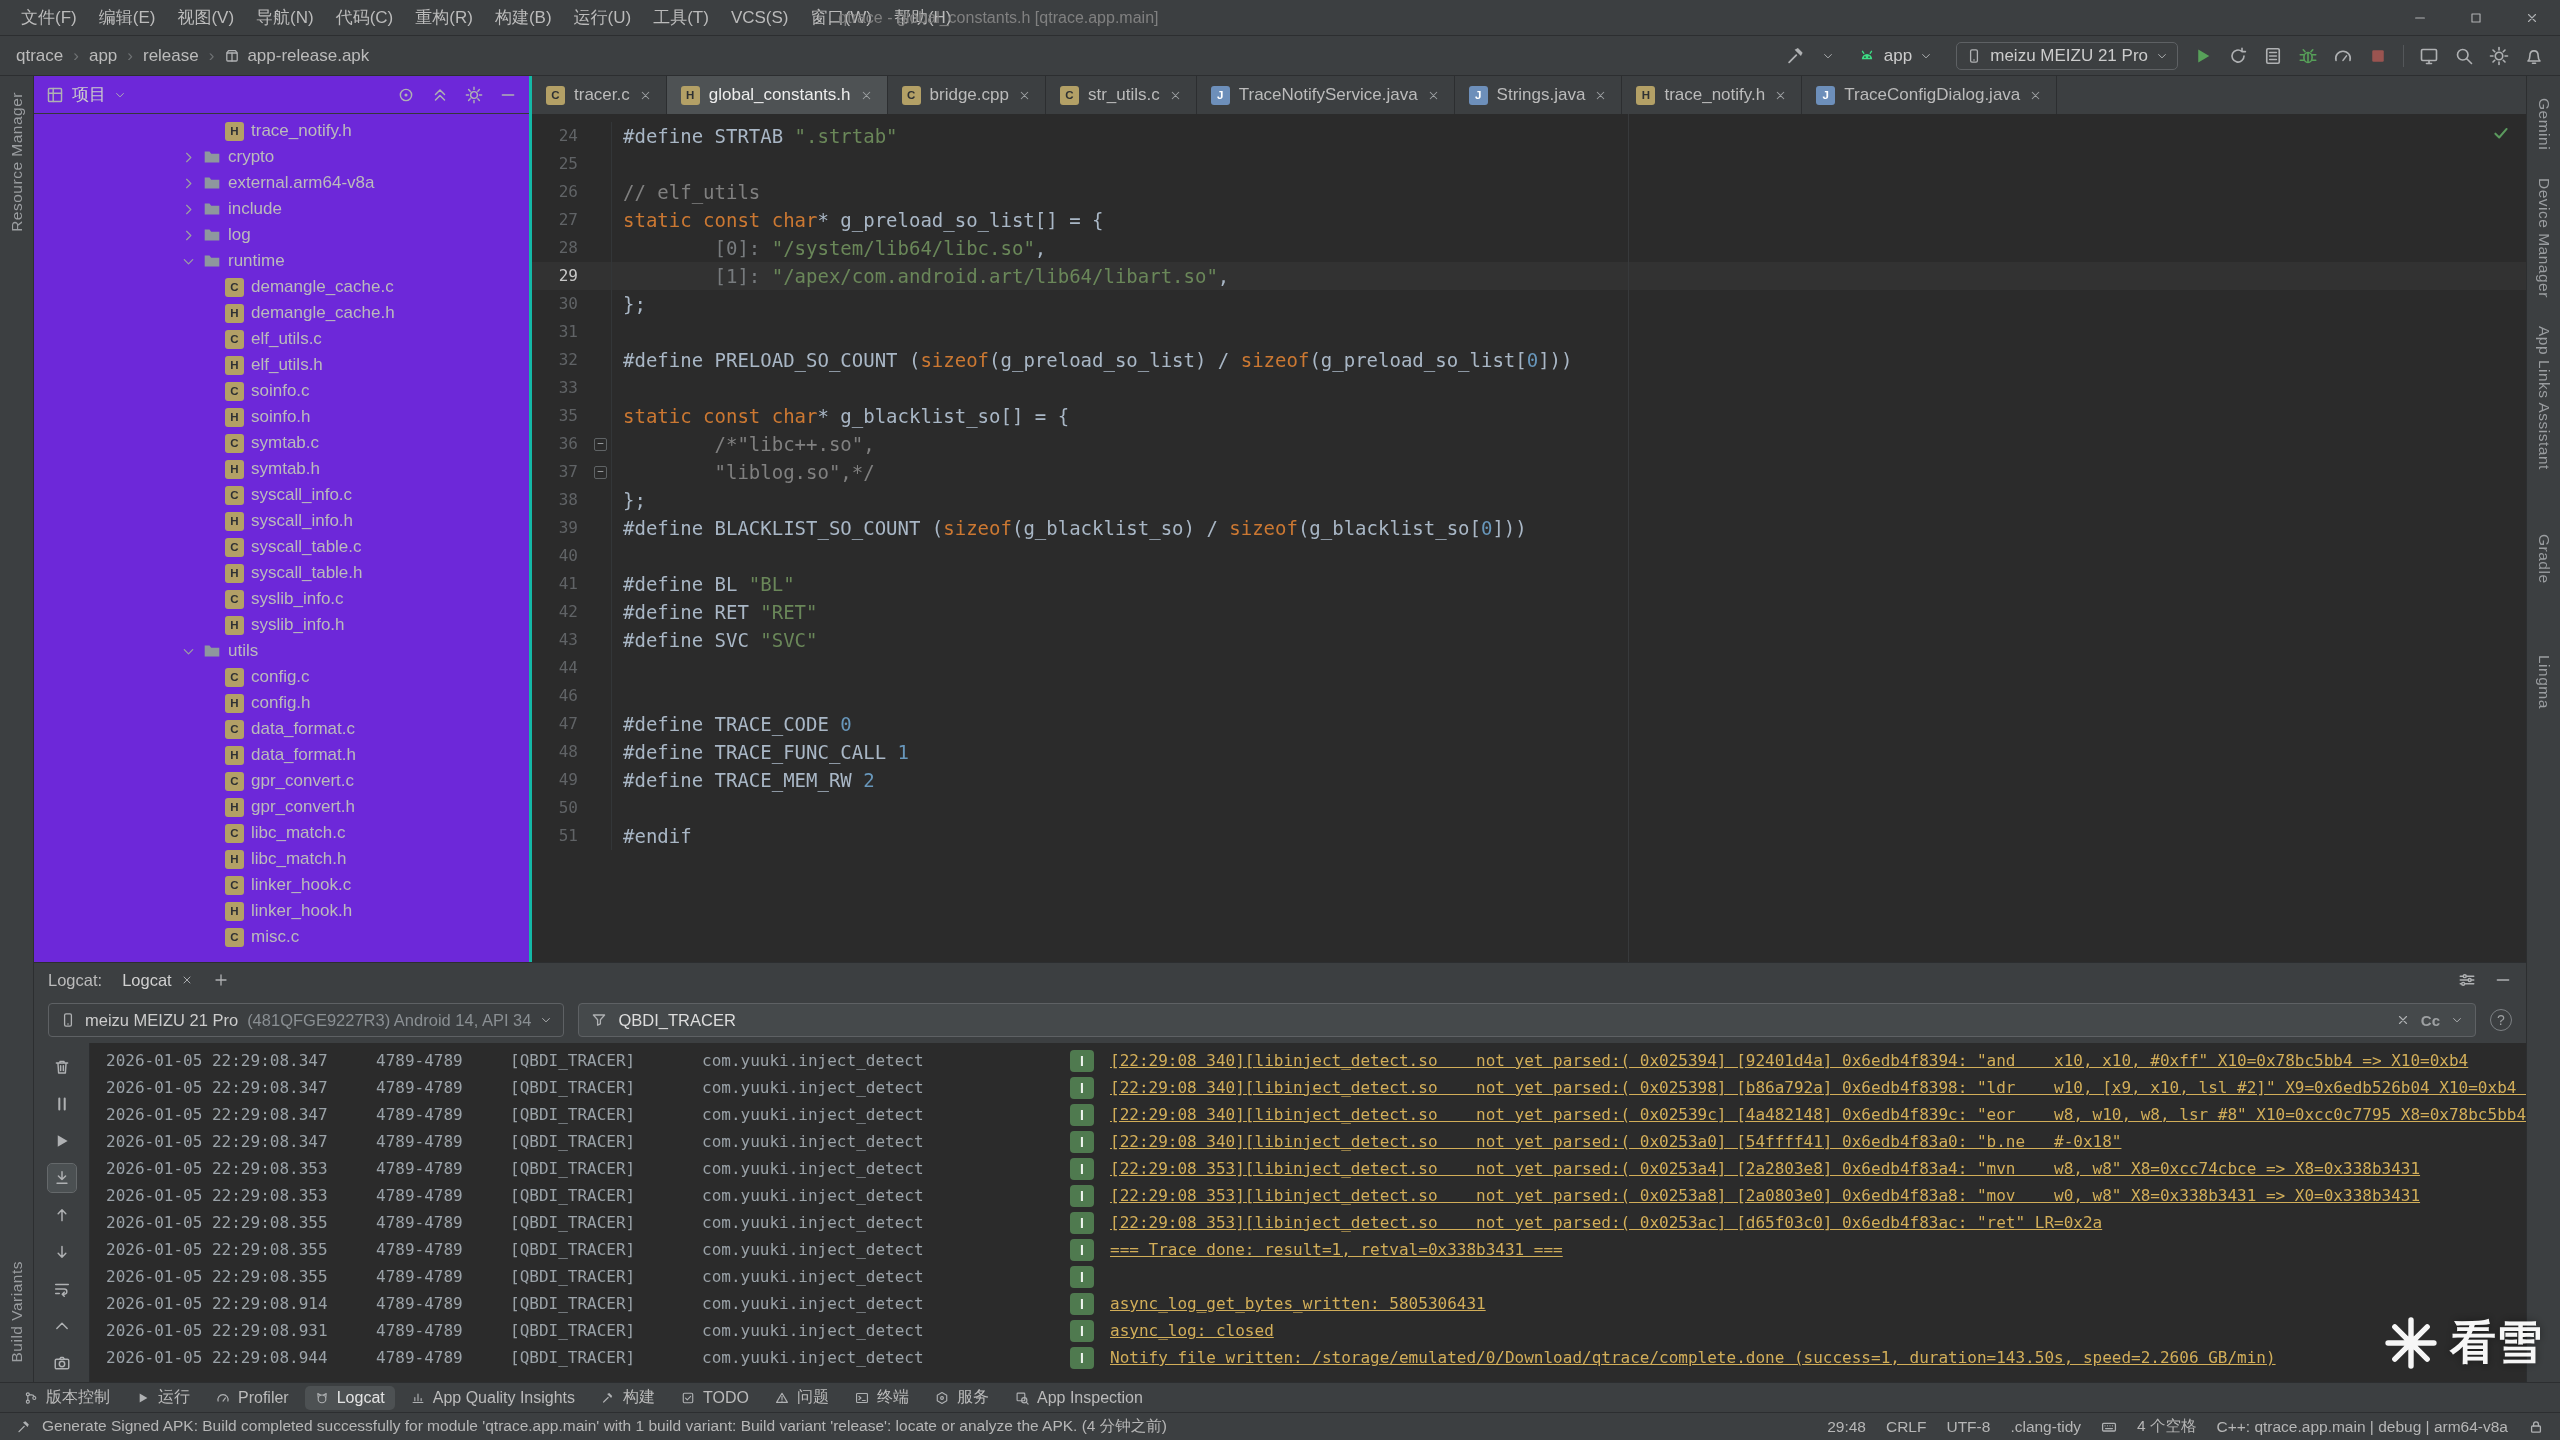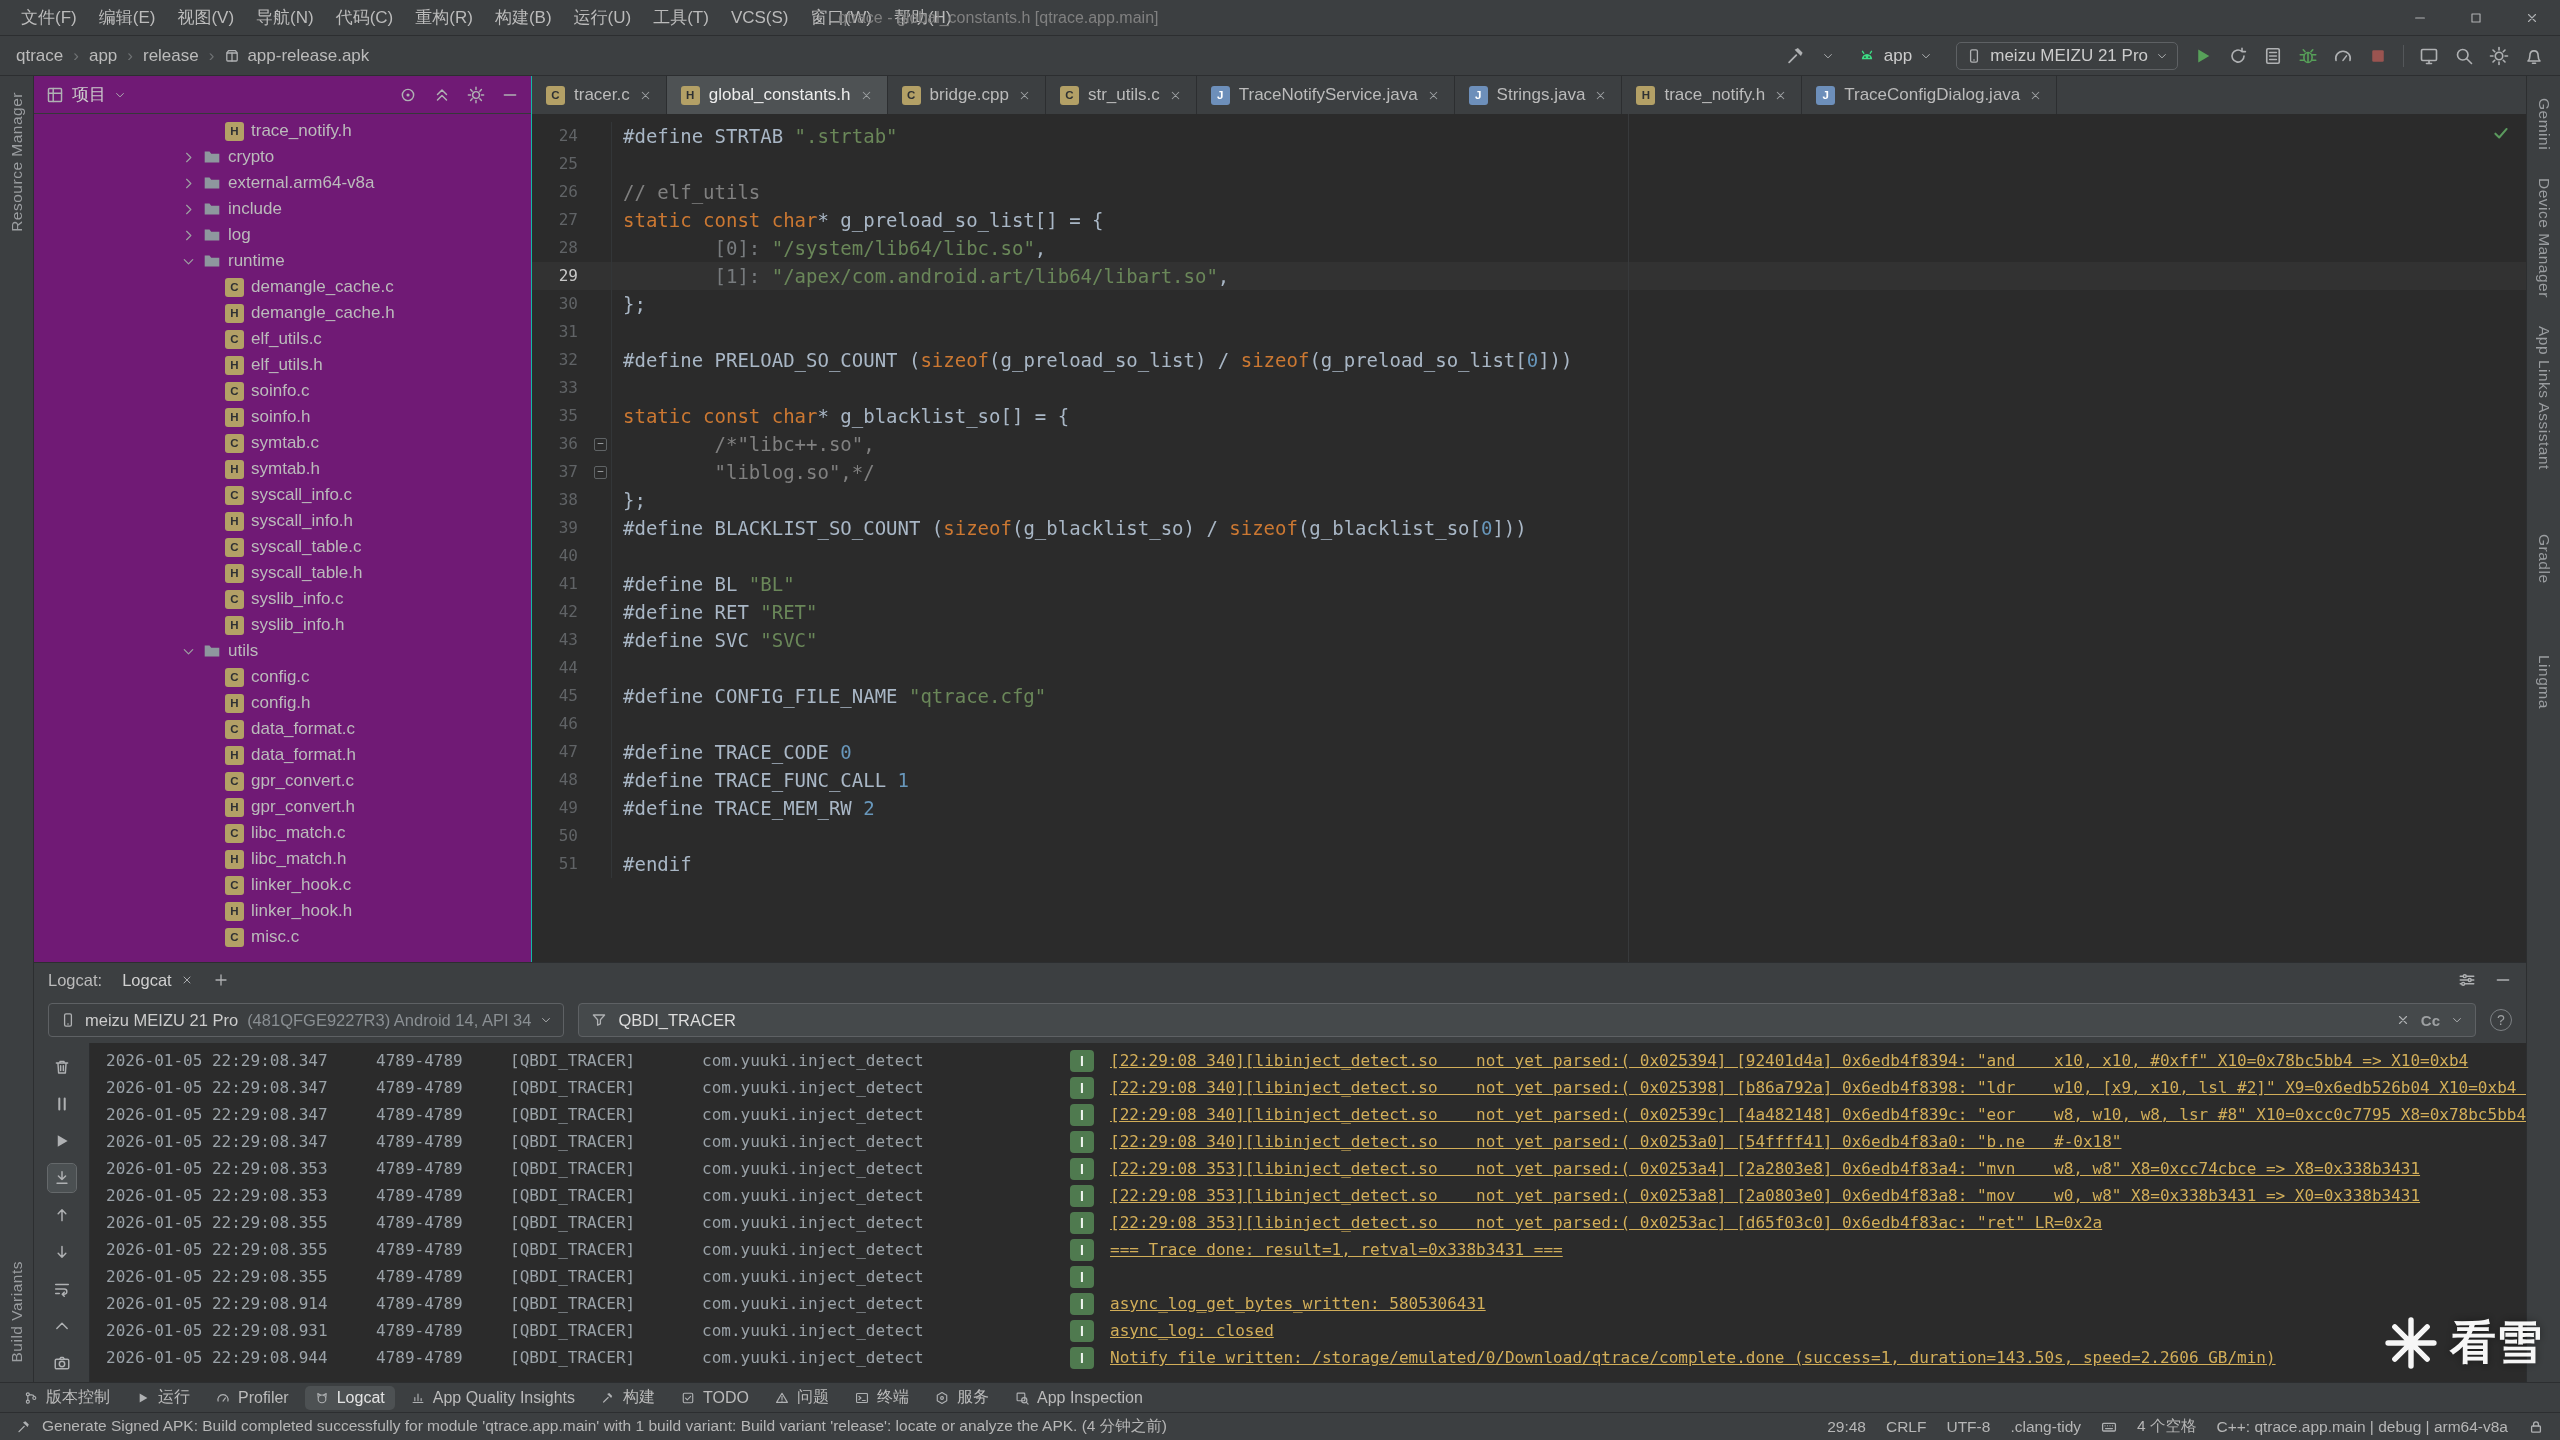--- a/index.html
+++ b/index.html
@@ -37,21 +37,21 @@
   .strip { width:34px; flex:none; background:#3c3f41; display:flex; flex-direction:column; align-items:center; padding:16px 0 20px 0; }
   .strip-left { border-right:1px solid #2c2e30; }
   .strip-right { border-left:1px solid #2c2e30; }
   .vlabel { writing-mode:vertical-rl; font-size:15.5px; color:#9a9da0; letter-spacing:.5px; white-space:nowrap; }
   .strip-left .vlabel { transform:rotate(180deg); }
   .spacer { flex:1; }
   .center-col { flex:1; display:flex; flex-direction:column; min-width:0; }
   .main-split { flex:1; display:flex; min-height:0; }
 
   
-  .project-panel { width:498px; flex:none; background:#701a75; border-right:1px solid #14b8a6; display:flex; flex-direction:column; }
+  .project-panel { width:498px; flex:none; background:#6d28d9; border-right:3px solid #14b8a6; display:flex; flex-direction:column; }
   .project-header { height:38px; flex:none; display:flex; align-items:center; gap:8px; padding:0 12px; font-size:17px; color:#cccccc; border-bottom:1px solid #353839; }
   .ph-actions { margin-left:auto; display:flex; gap:16px; align-items:center; }
   .project-tree { flex:1; overflow:hidden; padding-top:4px; font-size:17px; color:#bbbbbb; }
   .tree-row { height:26px; display:flex; align-items:center; gap:7px; white-space:nowrap; }
   .tree-chev { width:15px; height:15px; color:#9da0a2; flex:none; }
   .fileicon { width:19px; height:19px; border-radius:3px; display:flex; align-items:center; justify-content:center; font-size:11.5px; font-weight:bold; flex:none; }
   .ft-c,.ft-cpp,.ft-h { background:#b3a066; color:#2e3133; }
   .ft-java { background:#6d8fba; color:#ffffff; }
 
   
@@ -613,21 +613,20 @@
               <div class="code-line"><span class="ln">35</span><span class="fold"></span><span class="code-text"><span class="tk-k">static const char</span><span class="tk-t">* g_blacklist_so[] = {</span></span></div>
               <div class="code-line"><span class="ln">36</span><span class="fold"><span class="foldbox">−</span></span><span class="code-text"><span class="tk-t">        </span><span class="tk-c">/*"libc++.so",</span></span></div>
               <div class="code-line"><span class="ln">37</span><span class="fold"><span class="foldbox">−</span></span><span class="code-text"><span class="tk-t">        </span><span class="tk-c">"liblog.so",*/</span></span></div>
               <div class="code-line"><span class="ln">38</span><span class="fold"></span><span class="code-text"><span class="tk-t">};</span></span></div>
               <div class="code-line"><span class="ln">39</span><span class="fold"></span><span class="code-text"><span class="tk-t">#define BLACKLIST_SO_COUNT (</span><span class="tk-k">sizeof</span><span class="tk-t">(g_blacklist_so) / </span><span class="tk-k">sizeof</span><span class="tk-t">(g_blacklist_so[</span><span class="tk-n">0</span><span class="tk-t">]))</span></span></div>
               <div class="code-line"><span class="ln">40</span><span class="fold"></span><span class="code-text"></span></div>
               <div class="code-line"><span class="ln">41</span><span class="fold"></span><span class="code-text"><span class="tk-t">#define BL </span><span class="tk-s">"BL"</span></span></div>
               <div class="code-line"><span class="ln">42</span><span class="fold"></span><span class="code-text"><span class="tk-t">#define RET </span><span class="tk-s">"RET"</span></span></div>
               <div class="code-line"><span class="ln">43</span><span class="fold"></span><span class="code-text"><span class="tk-t">#define SVC </span><span class="tk-s">"SVC"</span></span></div>
               <div class="code-line"><span class="ln">44</span><span class="fold"></span><span class="code-text"></span></div>
-              <div class="code-line"><span class="ln">45</span><span class="fold"></span><span class="code-text"><span class="tk-t">#define CONFIG_FILE_NAME </span><span class="tk-s">"qtrace.cfg"</span></span></div>
               <div class="code-line"><span class="ln">46</span><span class="fold"></span><span class="code-text"></span></div>
               <div class="code-line"><span class="ln">47</span><span class="fold"></span><span class="code-text"><span class="tk-t">#define TRACE_CODE </span><span class="tk-n">0</span></span></div>
               <div class="code-line"><span class="ln">48</span><span class="fold"></span><span class="code-text"><span class="tk-t">#define TRACE_FUNC_CALL </span><span class="tk-n">1</span></span></div>
               <div class="code-line"><span class="ln">49</span><span class="fold"></span><span class="code-text"><span class="tk-t">#define TRACE_MEM_RW </span><span class="tk-n">2</span></span></div>
               <div class="code-line"><span class="ln">50</span><span class="fold"></span><span class="code-text"></span></div>
               <div class="code-line"><span class="ln">51</span><span class="fold"></span><span class="code-text"><span class="tk-t">#endif</span></span></div>
             </div>
         </div>
 
       </div>

